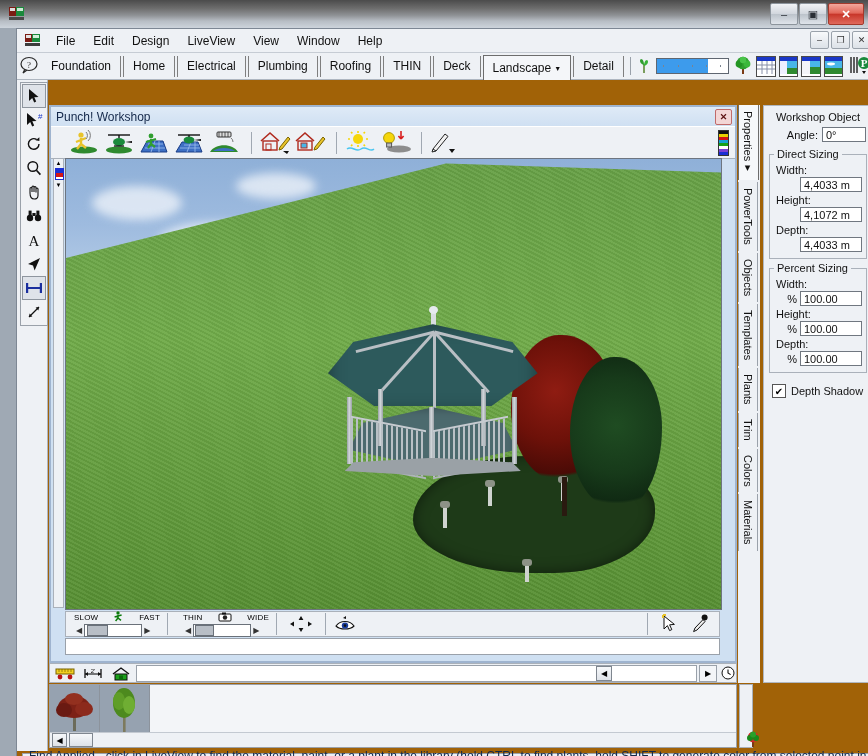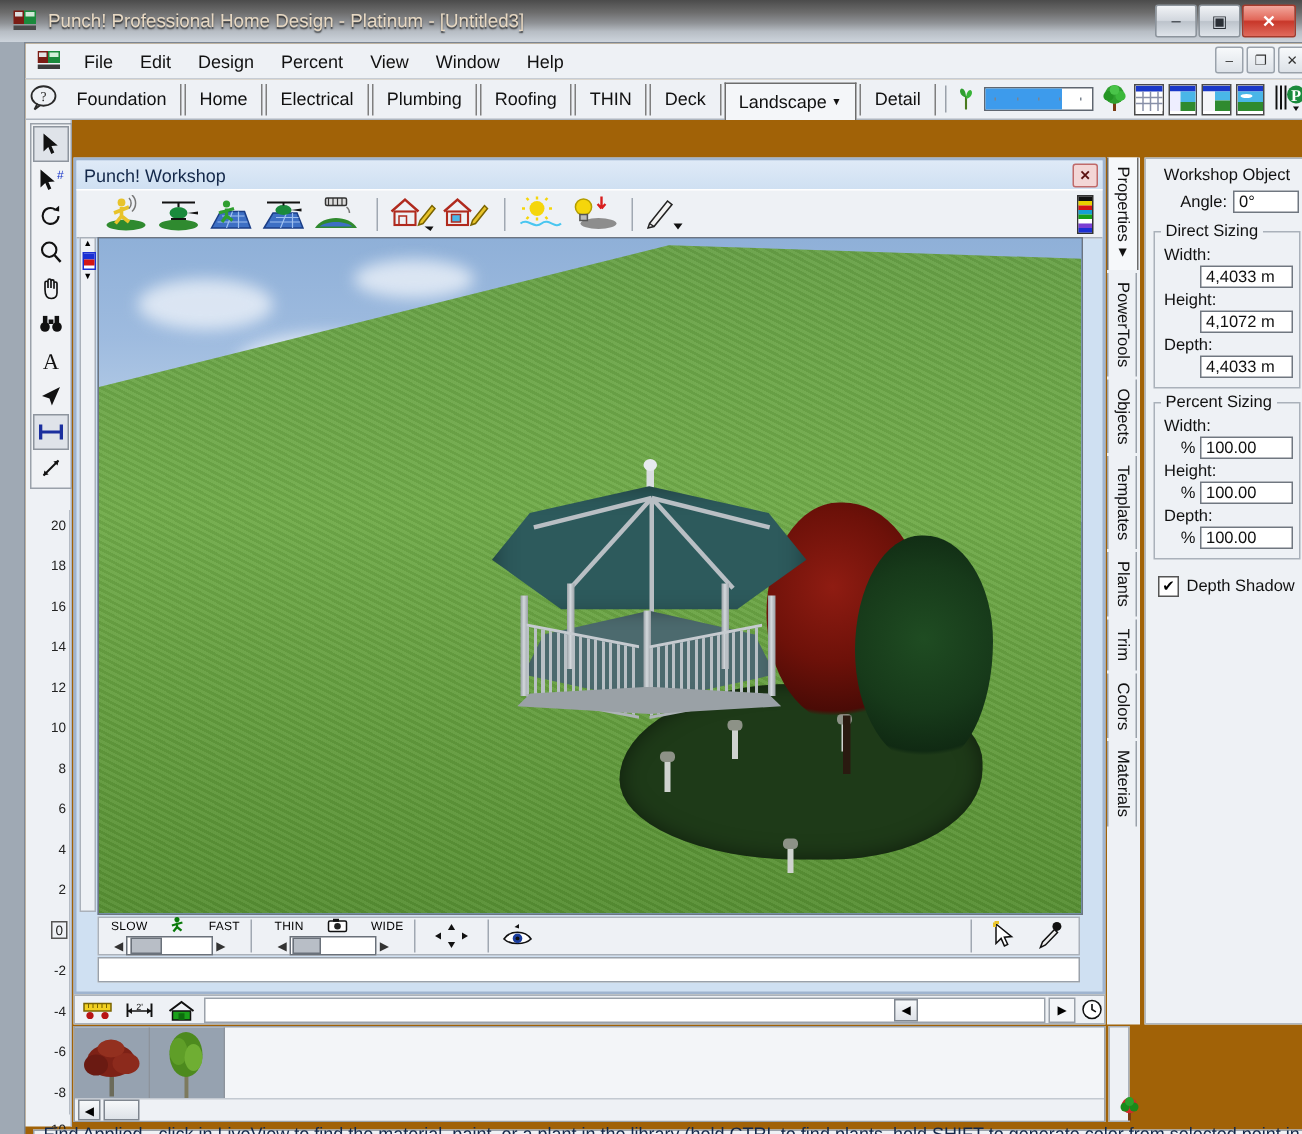--- a/index.html
+++ b/index.html
@@ -332,21 +332,20 @@
   <div class="titlebar">
     <span class="tb-icon">
       <svg width="18" height="18" viewBox="0 0 18 18">
           <rect x="1" y="2" width="7" height="9" fill="#7b1c14"></rect>
           <rect x="8" y="2" width="8" height="9" fill="#1a8a3c"></rect>
           <rect x="2" y="3" width="5" height="3" fill="#ddd"></rect>
           <rect x="9" y="3" width="6" height="3" fill="#cfe9d6"></rect>
           <rect x="1" y="12" width="15" height="3" fill="#4a4a4a"></rect>
         </svg>
     </span>
-    <span class="title-text">Punch! Professional Home Design - Platinum - [Untitled3]</span>
     <div class="wincontrols">
       <div class="wc">–</div>
       <div class="wc">▣</div>
       <div class="wc close">✕</div>
     </div>
   </div>
 
   <div class="client">
 
     <div class="menubar">
@@ -355,21 +354,21 @@
             <rect x="0" y="1" width="7" height="8" fill="#7b1c14"></rect>
             <rect x="7" y="1" width="8" height="8" fill="#1a8a3c"></rect>
             <rect x="1" y="2" width="5" height="3" fill="#e3e3e3"></rect>
             <rect x="8" y="2" width="6" height="3" fill="#d2f0da"></rect>
             <rect x="0" y="10" width="15" height="3" fill="#3c3c3c"></rect>
           </svg>
       </span>
       <div class="menu-item">File</div>
       <div class="menu-item">Edit</div>
       <div class="menu-item">Design</div>
-      <div class="menu-item">Percent</div>
+      <div class="menu-item">LiveView</div>
       <div class="menu-item">View</div>
       <div class="menu-item">Window</div>
       <div class="menu-item">Help</div>
       <div class="mdi-controls">
         <div class="mdi-btn">–</div>
         <div class="mdi-btn">❐</div>
         <div class="mdi-btn">✕</div>
       </div>
     </div>
 
@@ -522,38 +521,20 @@
               <rect x="3" y="6" width="12" height="2" fill="#1b2f9e"></rect>
             </svg>
         </div>
         <div class="tool">
           <svg width="16" height="16" viewBox="0 0 16 16">
               <path d="M3 13 L13 3" stroke="#111" stroke-width="1.3"></path>
               <path d="M13 3 L9.6 3.6 L12.4 6.4Z" fill="#111"></path>
               <path d="M3 13 L6.4 12.4 L3.6 9.6Z" fill="#111"></path>
             </svg>
         </div>
-      </div>
-      <div class="ruler-v">
-        <div class="rtick" style="top:2.5%">20</div>
-        <div class="rtick" style="top:9.2%">18</div>
-        <div class="rtick" style="top:15.9%">16</div>
-        <div class="rtick" style="top:22.6%">14</div>
-        <div class="rtick" style="top:29.3%">12</div>
-        <div class="rtick" style="top:36.0%">10</div>
-        <div class="rtick" style="top:42.7%">8</div>
-        <div class="rtick" style="top:49.4%">6</div>
-        <div class="rtick" style="top:56.1%">4</div>
-        <div class="rtick" style="top:62.8%">2</div>
-        <div class="zero-badge" style="top:69.5%">0</div>
-        <div class="rtick" style="top:76.2%">-2</div>
-        <div class="rtick" style="top:82.9%">-4</div>
-        <div class="rtick" style="top:89.6%">-6</div>
-        <div class="rtick" style="top:96.3%">-8</div>
-        <div class="rtick" style="top:102.5%">-10</div>
       </div>
     </div>
 
     <div class="liveview">
       <div class="lv-title">
         <span>Punch! Workshop</span>
         <div class="lv-close">✕</div>
       </div>
 
       <div class="lv-toolbar">

